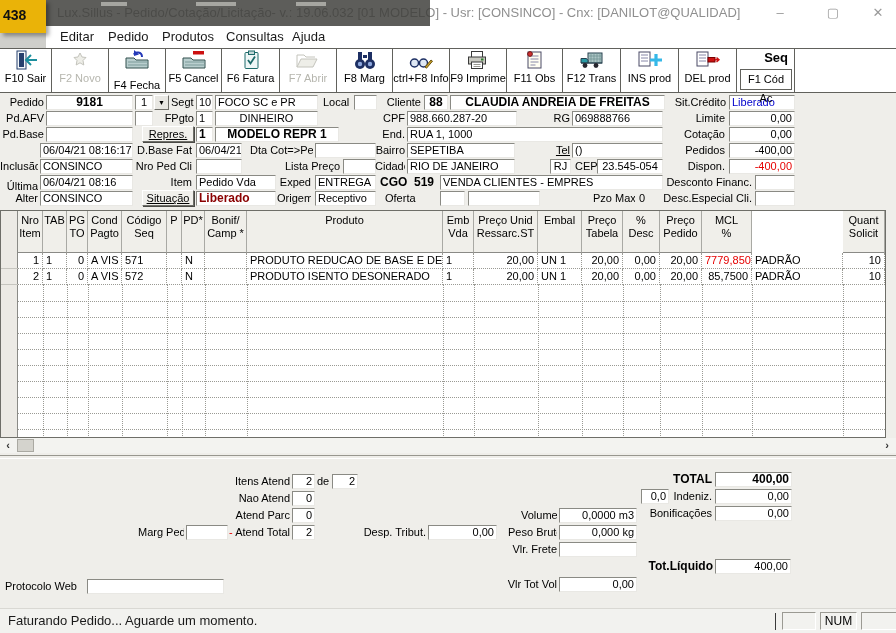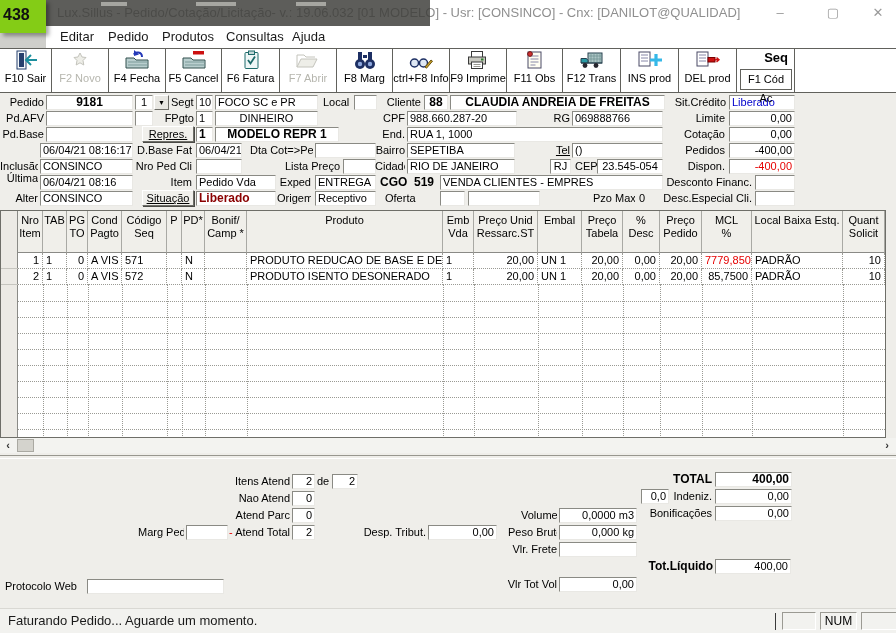--- a/index.html
+++ b/index.html
@@ -4,22 +4,22 @@
 <style>
   html,body{margin:0;padding:0;background:#888;}
   .screen{position:relative;width:896px;height:633px;background:#efeeea;overflow:hidden;
     font-family:"Liberation Sans",sans-serif;font-size:11px;color:#000;}
   .whiteband{position:absolute;left:0;top:0;width:896px;height:93px;background:#fff;}
   
   .titlebar{position:absolute;left:0;top:0;width:896px;height:25px;background:#fff;z-index:5;}
   .title-text{position:absolute;left:57px;top:0;line-height:25px;font-size:13px;color:#8f8f8f;white-space:nowrap;z-index:6;}
   .winctl{position:absolute;top:0;height:25px;line-height:25px;width:30px;text-align:center;color:#9a9a9a;font-size:13px;z-index:6;}
   
-  .frame-box{position:absolute;left:0;top:0;width:46px;height:33px;background:#84cc16;z-index:40;
-    font-size:16px;font-weight:bold;color:#111;line-height:30px;padding-left:3px;box-sizing:border-box;
+  .frame-box{position:absolute;left:0;top:0;width:46px;height:33px;background:#eab308;z-index:40;
+    font-size:14px;font-weight:bold;color:#111;line-height:30px;padding-left:3px;box-sizing:border-box;
     box-shadow:3px 3px 4px rgba(0,0,0,.35);}
   .frame-tail{position:absolute;left:0;top:33px;width:46px;height:15px;background:#cfcfcb;z-index:39;}
   .dark-overlay{position:absolute;left:46px;top:0;width:384px;height:26px;background:rgba(62,62,58,.84);z-index:38;}
   .ov-mark{position:absolute;height:4px;background:rgba(225,225,220,.55);top:2px;}
   
   .menubar{position:absolute;left:0;top:25px;width:896px;height:23px;background:#fff;z-index:4;}
   .menu-item{position:absolute;top:0;line-height:23px;font-size:13px;color:#1a1a1a;padding:0 4px;}
   
   .toolbar{position:absolute;left:0;top:48px;width:896px;height:45px;background:#fff;
     border-top:1px solid #61615c;border-bottom:1px solid #61615c;box-sizing:border-box;z-index:4;}
@@ -113,21 +113,21 @@
             <path d="M18 5 l-5 5 5 5" fill="none" stroke="#1d8f9e" stroke-width="2"></path>
           </svg></span>
       <span class="tlabel">F10 Sair</span>
     </div>
     <div class="tbtn disabled" style="left:52px;width:57px;">
       <span class="ticon"><svg width="26" height="20" viewBox="0 0 26 20">
             <path d="M13 3 l2 4 4 .5 -3 3 .8 4.5 -3.8 -2.2 -3.8 2.2 .8 -4.5 -3 -3 4 -.5z" fill="#eeeee8" stroke="#c4c4bc"></path>
           </svg></span>
       <span class="tlabel">F2 Novo</span>
     </div>
-    <div class="tbtn" style="left:109px;width:57px;">
+    <div class="tbtn" style="left:109px;width:57px;justify-content:space-between;">
       <span class="ticon"><svg width="26" height="20" viewBox="0 0 26 20">
             <path d="M2 8 h8 l2 2 h12 v8 H2z" fill="#b9cece" stroke="#33504f"></path>
             <path d="M4 12 h20 M4 15 h20" stroke="#7d9b9a" stroke-width="1"></path>
             <path d="M18 7 c0 -5.5 -7 -5.5 -8 -2.5" fill="none" stroke="#2438b8" stroke-width="2"></path>
             <path d="M10 0 v6 l5 -1.5z" fill="#2438b8"></path>
           </svg></span>
       <span class="tlabel">F4 Fecha</span>
     </div>
     <div class="tbtn" style="left:166px;width:56px;">
       <span class="ticon"><svg width="26" height="20" viewBox="0 0 26 20">
@@ -284,21 +284,21 @@
     <div class="lbl r" style="left:283px;top:66px;width:57px;">Lista Preço</div>
     <div class="fld" style="left:343px;top:66px;width:33px;"></div>
     <div class="lbl r" style="left:375px;top:66px;width:30px;">Cidade</div>
     <div class="fld" style="left:407px;top:66px;width:108px;">RIO DE JANEIRO</div>
     <div class="fld c" style="left:550px;top:66px;width:21px;">RJ</div>
     <div class="lbl" style="left:575px;top:66px;width:22px;">CEP</div>
     <div class="fld c" style="left:597px;top:66px;width:66px;">23.545-054</div>
     <div class="lbl r" style="left:680px;top:66px;width:45px;">Dispon.</div>
     <div class="fld ar redtx" style="left:729px;top:66px;width:66px;">-400,00</div>
 
-    <div class="lbl r" style="left:2px;top:78px;width:36px;">Última</div>
+    <div class="lbl r" style="left:2px;top:86px;width:36px;">Última</div>
     <div class="fld" style="left:40px;top:82px;width:93px;">06/04/21 08:16</div>
     <div class="lbl r" style="left:156px;top:82px;width:36px;">Item</div>
     <div class="fld" style="left:196px;top:82px;width:80px;">Pedido Vda</div>
     <div class="lbl r" style="left:278px;top:82px;width:33px;">Exped</div>
     <div class="fld" style="left:315px;top:82px;width:61px;">ENTREGA</div>
     <div class="lbl b12" style="left:380px;top:82px;width:32px;">CGO</div>
     <div class="lbl b12" style="left:414px;top:82px;width:24px;">519</div>
     <div class="fld" style="left:440px;top:82px;width:223px;">VENDA CLIENTES - EMPRES</div>
     <div class="lbl r" style="left:658px;top:82px;width:94px;">Desconto Financ.</div>
     <div class="fld" style="left:755px;top:82px;width:40px;"></div>
@@ -344,21 +344,20 @@
 Ressarc.ST</div>
     <div class="hc" style="left:538px;width:44px;">Embal</div>
     <div class="hc" style="left:582px;width:41px;">Preço
 Tabela</div>
     <div class="hc" style="left:623px;width:37px;">%
 Desc</div>
     <div class="hc" style="left:660px;width:42px;">Preço
 Pedido</div>
     <div class="hc" style="left:702px;width:50px;">MCL
 %</div>
-    <div class="hc" style="left:752px;width:91px;">Local Baixa Estq.</div>
     <div class="hc" style="left:843px;width:42px;">Quant
 Solicit</div>
 
     <div class="dc ar" style="left:18px;top:43px;width:25px;">1</div>
     <div class="dc" style="left:43px;top:43px;width:24px;">1</div>
     <div class="dc ar" style="left:67px;top:43px;width:21px;">0</div>
     <div class="dc" style="left:88px;top:43px;width:34px;">A VIS</div>
     <div class="dc" style="left:122px;top:43px;width:45px;">571</div>
     <div class="dc" style="left:167px;top:43px;width:15px;"></div>
     <div class="dc" style="left:182px;top:43px;width:23px;">N</div>

